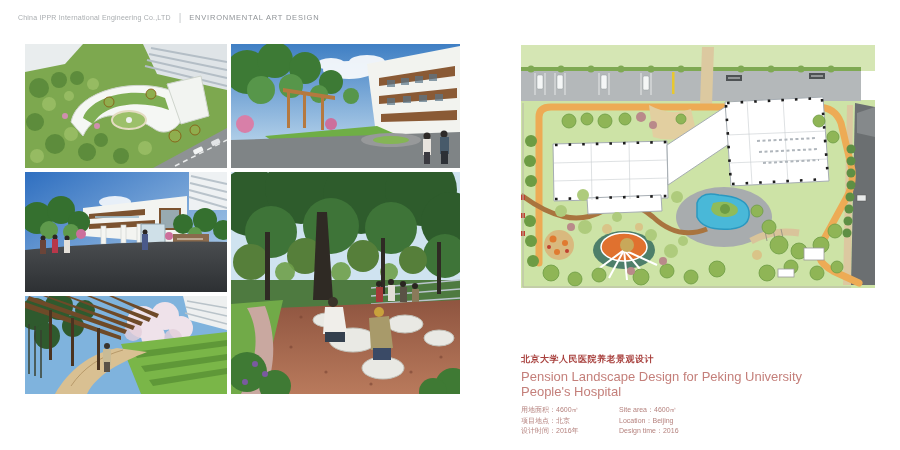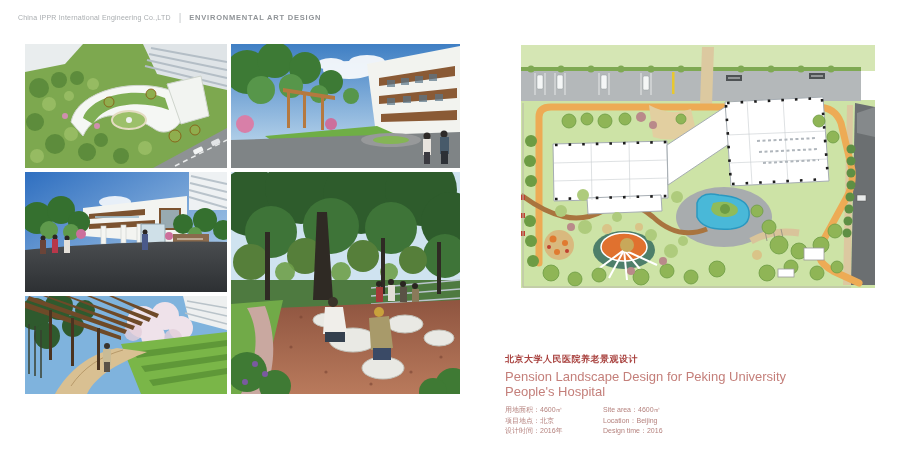--- a/index.html
+++ b/index.html
@@ -4,38 +4,38 @@
 <style>
   * { margin:0; padding:0; box-sizing:border-box; }
   html,body { width:900px; height:450px; background:#ffffff; overflow:hidden;
               font-family:"Liberation Sans", sans-serif; }
   .page { position:relative; width:900px; height:450px; background:#fff; }
 
   
   .header { position:absolute; left:18px; top:12px; display:flex; align-items:center; gap:8px; }
   .header .company { font-size:7px; color:#a9adb0; letter-spacing:.2px; }
   .header .divider { font-size:10px; color:#c3c6c8; font-weight:300; }
-  .header .dept { font-size:7.5px; color:#8f9397; font-weight:bold; letter-spacing:.8px; }
+  .header .dept { font-size:7.5px; color:#8f9397; font-weight:normal; letter-spacing:.8px; }
 
   
   .gallery { position:absolute; left:25px; top:44px; width:435px; height:350px; }
   .gimg { position:absolute; overflow:hidden; }
   .gimg svg { display:block; width:100%; height:100%; }
   .img-aerial   { left:0;     top:0;     width:202px; height:124px; }
   .img-court    { left:206px; top:0;     width:229px; height:124px; }
   .img-entrance { left:0;     top:128px; width:202px; height:120px; }
   .img-pergola  { left:0;     top:252px; width:202px; height:98px;  }
   .img-plaza    { left:206px; top:128px; width:229px; height:222px; }
 
   
   .siteplan { position:absolute; left:521px; top:45px; width:354px; height:245px; }
   .siteplan svg { display:block; width:100%; height:100%; }
 
   
-  .project-info { position:absolute; left:505px; top:353px; width:330px; }
+  .project-info { position:absolute; left:521px; top:353px; width:330px; }
   .title-cn { font-size:9px; font-weight:bold; color:#a8403d; margin-bottom:3px; letter-spacing:.5px; }
   .title-en { font-size:13px; color:#c47f7a; margin-bottom:6px; }
   .detail-row { display:grid; grid-template-columns:98px auto; font-size:7px;
                 color:#b5827e; line-height:10.5px; }
 </style>
 </head>
 <body>
 
 <div class="page">
 

